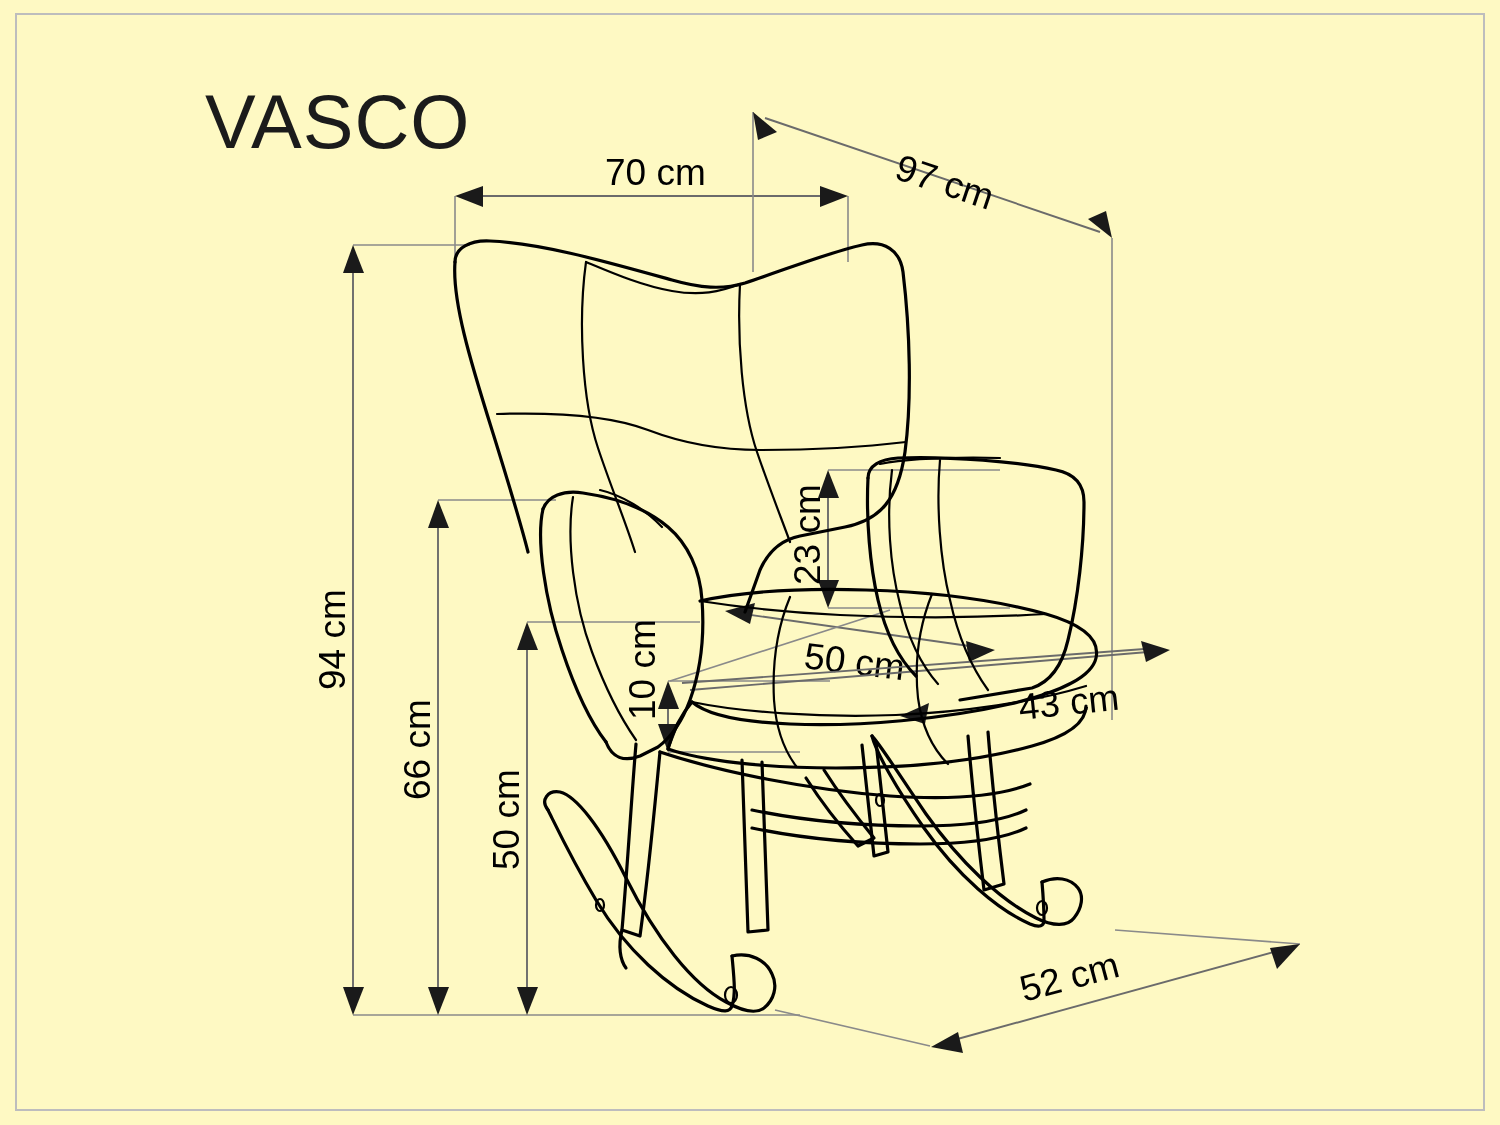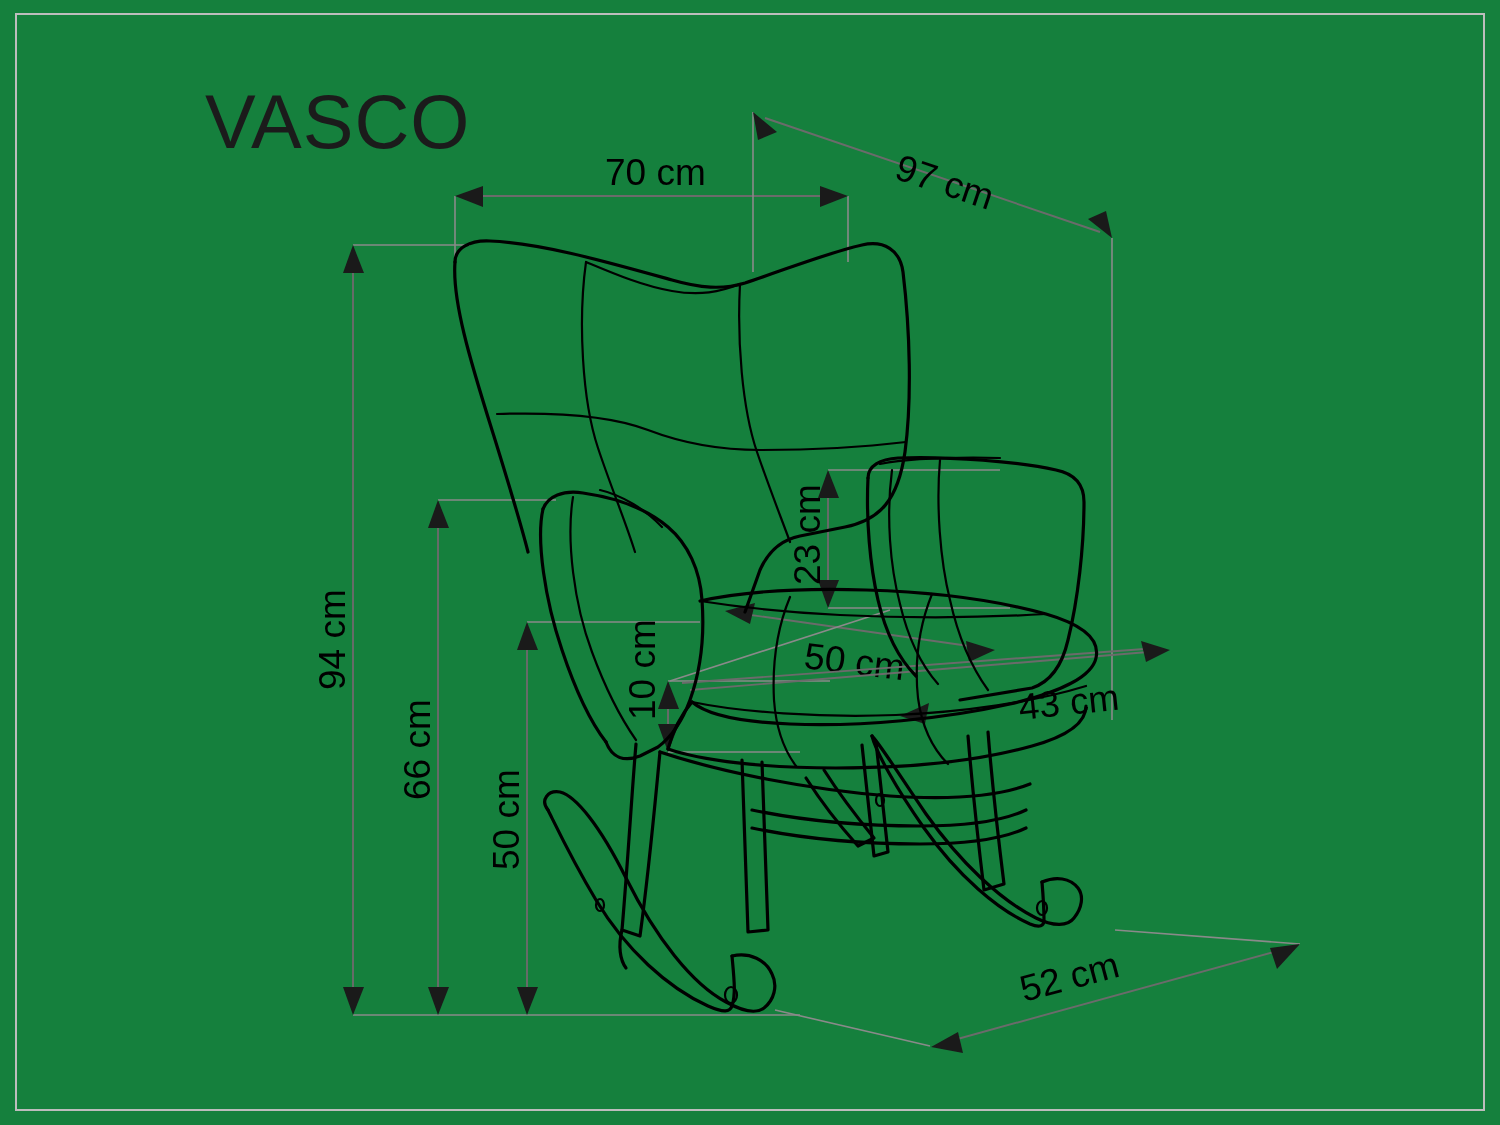--- a/index.html
+++ b/index.html
@@ -11,21 +11,21 @@
     width: 1500px;
     height: 1125px;
     font-family: "Liberation Sans", sans-serif;
     position: relative;
     overflow: hidden;
   }
   #root {
     position: relative;
     width: 1500px;
     height: 1125px;
-    background: #15803d;
+    background: #fef9c3;
   }
   #drawing {
     position: absolute;
     left: 0;
     top: 0;
     width: 1500px;
     height: 1125px;
   }
   .dim-text {
     font-family: "Liberation Sans", sans-serif;

